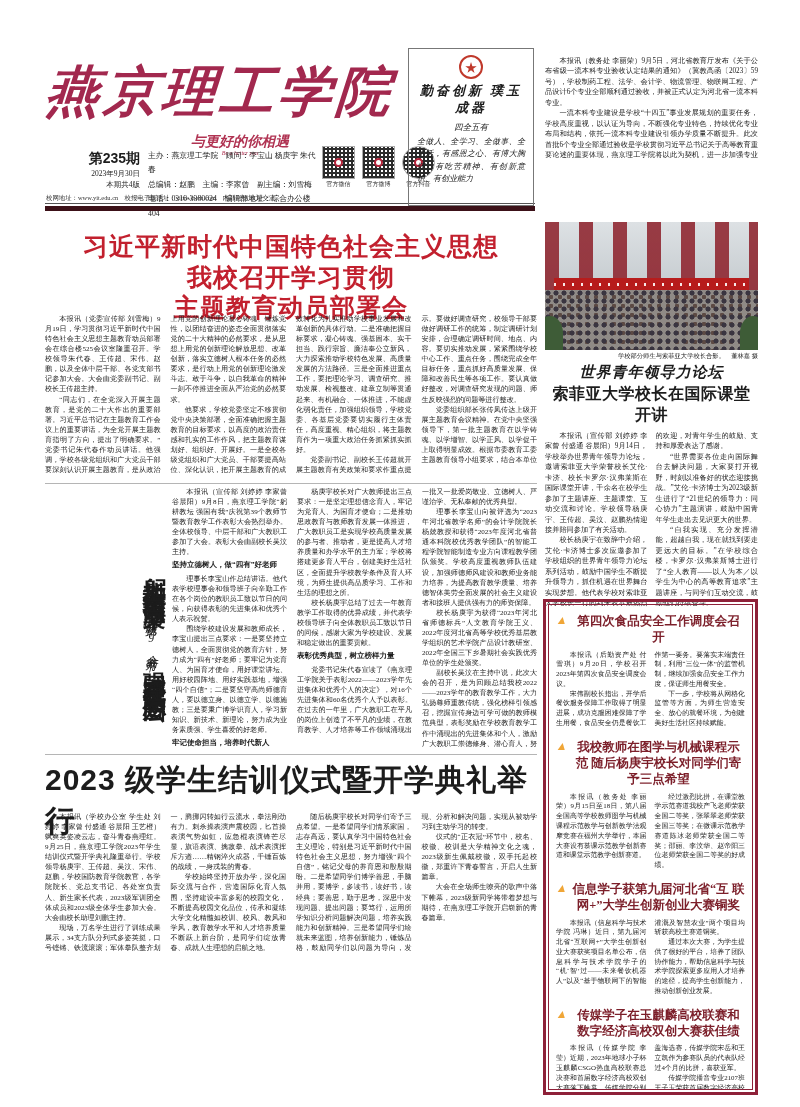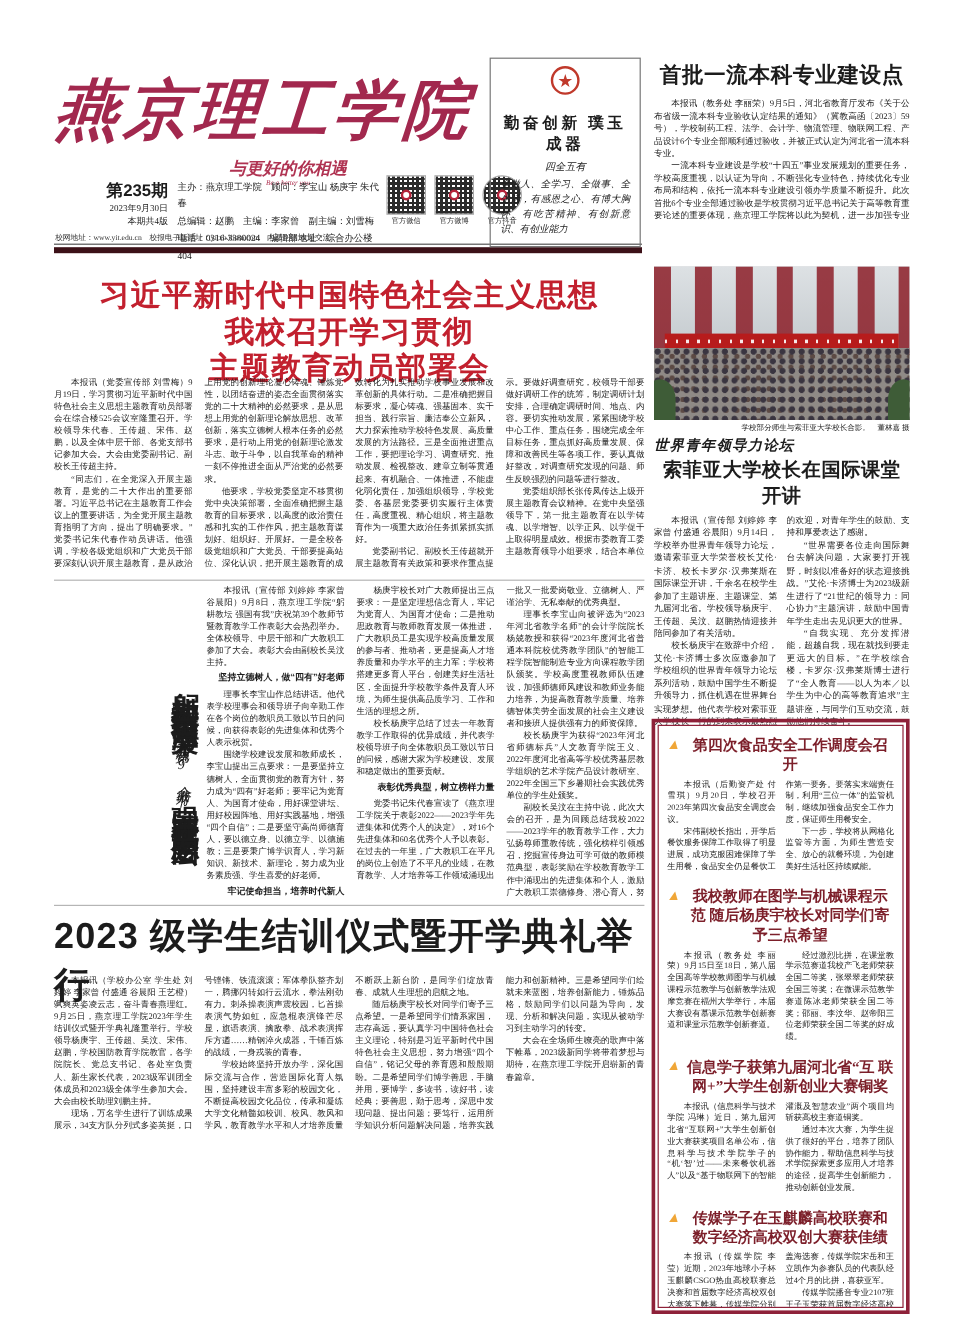--- a/index.html
+++ b/index.html
@@ -29,21 +29,21 @@
   .qr-label{font-size:6px;text-align:center;margin-top:1px;}
   .header-footline{position:absolute;left:46px;top:194px;width:394px;font-size:6.4px;color:#333;white-space:nowrap;}
   .header-rule{position:absolute;left:45px;top:203px;width:490px;border-top:1px solid #555;}
   .header-bar{position:absolute;left:45px;top:206px;width:490px;height:5px;background:#3c1118;}
 
   
   .motto-box{position:absolute;left:408px;top:48px;width:126px;height:158px;border:1px solid #777;
       text-align:center;padding:6px 8px;box-sizing:border-box;}
   .emblem{width:24px;height:24px;border-radius:50%;border:2px solid #c0392b;margin:0 auto;
       color:#c0392b;font-size:13px;line-height:22px;box-sizing:border-box;background:#fff;}
-  .motto{font-size:13px;font-weight:bold;letter-spacing:3px;margin-top:16px;line-height:1.3;}
+  .motto{font-size:13px;font-weight:bold;font-style:italic;letter-spacing:3px;margin-top:4px;line-height:1.3;}
   .motto-sub{font-size:8.5px;font-style:italic;margin-top:5px;}
   .motto-body{font-size:8px;font-style:italic;text-align:justify;line-height:1.55;margin-top:2px;}
 
   
   .art-a{position:absolute;left:545px;top:50px;width:213px;}
   .art-a-title{text-align:center;font-weight:bold;font-size:18px;line-height:1.4;letter-spacing:0.5px;}
   .art-body{font-size:7.2px;line-height:1.45;text-align:justify;}
   .art-a .art-body{margin-top:6px;height:102px;overflow:hidden;}
 
   .photo{position:absolute;left:545px;top:222px;width:213px;height:128px;overflow:hidden;background:#cfd3d6;}
@@ -58,21 +58,21 @@
      background-color:#8f8a86;
      background-image:radial-gradient(circle at 3px 3px,#3a3540 2.3px,rgba(0,0,0,0) 2.8px),
                       radial-gradient(circle at 6px 7px,#5c4a44 2px,rgba(0,0,0,0) 2.5px);
      background-size:8px 8px,9px 9px;}
   .photo-bush-l,.photo-bush-r{position:absolute;bottom:0;width:26px;height:34px;border-radius:50% 50% 0 0;
      background:#3e5c37;}
   .photo-bush-l{left:-8px;} .photo-bush-r{right:-8px;}
   .photo-caption{position:absolute;left:545px;top:352px;width:213px;font-size:6.3px;text-align:right;color:#222;}
 
   .art-sofia{position:absolute;left:545px;top:363px;width:213px;}
-  .kicker{font-size:12px;font-style:italic;font-weight:bold;letter-spacing:1px;}
+  .kicker{text-align:center;font-size:15px;font-style:italic;font-weight:bold;letter-spacing:1px;}
   .art-sofia-title{text-align:center;font-size:16px;font-weight:bold;margin-top:2px;letter-spacing:0.5px;}
   .art-sofia .art-body{margin-top:5px;column-count:2;column-gap:8px;height:188px;overflow:hidden;}
 
   
   .briefs-box{position:absolute;left:543px;top:599px;width:215px;height:496px;
      border:3px solid #8e2139;box-sizing:border-box;}
   .briefs-inner{position:absolute;left:2px;top:2px;right:2px;bottom:2px;border:1px solid #8e2139;
      padding:8px 7px;overflow:hidden;}
   .brief{margin-bottom:11px;}
   .brief-title{display:flex;align-items:flex-start;justify-content:center;gap:4px;
@@ -98,21 +98,21 @@
   .art-teachers-body{position:absolute;left:172px;top:487px;width:365px;height:262px;
      column-count:3;column-gap:10px;font-size:7.1px;line-height:1.42;text-align:justify;overflow:hidden;}
 
   
   .art-ceremony-title{position:absolute;left:45px;top:760px;width:492px;
      font-family:"Liberation Sans",sans-serif;font-weight:bold;font-size:30px;letter-spacing:1px;}
   .art-ceremony-body{position:absolute;left:45px;top:812px;width:492px;height:283px;
      column-count:4;column-gap:10px;font-size:7.1px;line-height:1.42;text-align:justify;overflow:hidden;}
 
   .para{margin:0;text-indent:2em;}
-  .subhead{margin:3px 0;font-size:7.5px;font-weight:bold;text-align:right;text-indent:0;
+  .subhead{margin:3px 0;font-size:7.5px;font-weight:bold;text-align:left;text-indent:0;
      break-inside:avoid;font-family:"Liberation Sans",sans-serif;}
 </style>
 </head>
 <body>
 
 <div class="page">
 
   <div class="masthead-title">燕京理工学院</div>
   <div class="tagline">
     <span>与更好的你相遇</span>
@@ -158,42 +158,41 @@
 
   <div class="motto-box">
     <div class="emblem">★</div>
     <div class="motto">勤奋创新 璞玉成器</div>
     <div class="motto-sub">四全五有</div>
     <div class="motto-body">全做人、全学习、全做事、全生活，有感恩之心、有博大胸怀、有吃苦精神、有创新意识、有创业能力</div>
   </div>
 
   <div class="art-a">
     <div class="art-a-title">
-      <div>首批一流本科专业建设点</div>
     </div>
     <div class="art-body">
         <p class="para">本报讯（教务处 李丽荣）9月5日，河北省教育厅发布《关于公布省级一流本科专业验收认定结果的通知》（冀教高函〔2023〕59号），学校制药工程、法学、会计学、物流管理、物联网工程、产品设计6个专业全部顺利通过验收，并被正式认定为河北省一流本科专业。</p>
         <p class="para">一流本科专业建设是学校“十四五”事业发展规划的重要任务，学校高度重视，以认证为导向，不断强化专业特色，持续优化专业布局和结构，依托一流本科专业建设引领办学质量不断提升。此次首批6个专业全部通过验收是学校贯彻习近平总书记关于高等教育重要论述的重要体现，燕京理工学院将以此为契机，进一步加强专业内涵建设，以一流本科专业建设为引领，发挥专业示范和带动作用，持续推进学校教育教学高质量发展，全面提高应用型人才培养质量。</p>
       </div>
   </div>
 
   <div class="photo">
     <div class="photo-building"></div>
     <div class="photo-banner"></div>
     <div class="photo-crowd"></div>
     <div class="photo-bush-l"></div>
     <div class="photo-bush-r"></div>
   </div>
   <div class="photo-caption">学校部分师生与索菲亚大学校长合影。　董林嘉 摄</div>
 
   <div class="art-sofia">
     <div class="kicker">世界青年领导力论坛</div>
     <div class="art-sofia-title">索菲亚大学校长在国际课堂开讲</div>
     <div class="art-body">
-        <p class="para">本报讯（宣传部 刘婷婷 李家曾 付盛通 谷晨阳）9月14日，学校举办世界青年领导力论坛，邀请索菲亚大学荣誉校长艾伦·卡济、校长卡罗尔·汉弗莱斯在国际课堂开讲，千余名在校学生参加了主题讲座、主题课堂、第九届河北省。学校领导杨庚宇、王传超、吴汶、赵鹏热情迎接并陪同参加了有关活动。</p>
+        <p class="para">本报讯（宣传部 刘婷婷 李家曾 付盛通 谷晨阳）9月14日，学校举办世界青年领导力论坛，邀请索菲亚大学荣誉校长艾伦·卡济、校长卡罗尔·汉弗莱斯在国际课堂开讲，千余名在校学生参加了主题讲座、主题课堂、互动交流和讨论。学校领导杨庚宇、王传超、吴汶、赵鹏热情迎接并陪同参加了有关活动。</p>
         <p class="para">校长杨庚宇在致辞中介绍，艾伦·卡济博士多次应邀参加了学校组织的世界青年领导力论坛系列活动，鼓励中国学生不断提升领导力，抓住机遇在世界舞台实现梦想。他代表学校对索菲亚大学校长一行的到来表示最热烈的欢迎，对青年学生的鼓励、支持和厚爱表达了感谢。</p>
         <p class="para">“世界需要各位走向国际舞台去解决问题，大家要打开视野，时刻以准备好的状态迎接挑战。”艾伦·卡济博士为2023级新生进行了“21世纪的领导力：同心协力”主题演讲，鼓励中国青年学生走出去见识更大的世界。</p>
         <p class="para">“自我实现、充分发挥潜能，超越自我，现在就找到要走更远大的目标。”在学校综合楼，卡罗尔·汉弗莱斯博士进行了“全人教育——以人为本／以学生为中心的高等教育追求”主题讲座，与同学们互动交流，鼓励他们持续奋斗。</p>
       </div>
   </div>
 
   <div class="briefs-box">
     <div class="briefs-inner">
 
       <div class="brief">
@@ -281,16 +280,17 @@
     </div>
 
   <div class="divider" style="top:754px"></div>
 
   <div class="art-ceremony-title">2023 级学生结训仪式暨开学典礼举行</div>
   <div class="art-ceremony-body">
       <p class="para">本报讯（学校办公室 学生处 刘婷婷 李家曾 付盛通 谷晨阳 王艺橙）飒爽英姿凌云志，奋斗青春燕理红。9月25日，燕京理工学院2023年学生结训仪式暨开学典礼隆重举行。学校领导杨庚宇、王传超、吴汶、宋伟、赵鹏，学校国防教育学院教官，各学院院长、党总支书记、各处室负责人、新生家长代表，2023级军训团全体成员和2023级全体学生参加大会。大会由校长助理刘鹏主持。</p>
       <p class="para">现场，万名学生进行了训练成果展示，34支方队分列式多姿英挺，口号铿锵、铁流滚滚；军体拳队整齐划一，腾挪闪转如行云流水，拳法刚劲有力。刺杀操表演声震校园，匕首操表演气势如虹，应急棍表演锋芒尽显，旗语表演、擒敌拳、战术表演挥斥方遒……精钢淬火成器，千锤百炼的战绩，一身戎装的青春。</p>
       <p class="para">学校始终坚持开放办学，深化国际交流与合作，营造国际化育人氛围，坚持建设丰富多彩的校园文化，不断提高校园文化品位，传承和凝练大学文化精髓如校训、校风、教风和学风，教育教学水平和人才培养质量不断跃上新台阶，是同学们绽放青春、成就人生理想的启航之地。</p>
       <p class="para">随后杨庚宇校长对同学们寄予三点希望。一是希望同学们情系家国，志存高远，要认真学习中国特色社会主义理论，特别是习近平新时代中国特色社会主义思想，努力增强“四个自信”，铭记父母的养育恩和殷殷期盼。二是希望同学们博学善思，手脑并用，要博学，多读书，读好书，读经典；要善思，勤于思考，深思中发现问题、提出问题；要笃行，运用所学知识分析问题解决问题，培养实践能力和创新精神。三是希望同学们绘就未来蓝图，培养创新能力，锤炼品格，鼓励同学们以问题为导向，发现、分析和解决问题，实现从被动学习到主动学习的转变。</p>
+      <p class="para">仪式的“正衣冠”环节中，校名、校徽、校训是大学精神文化之魂，2023级新生佩戴校徽，双手托起校徽，郑重许下青春誓言，开启人生新篇章。</p>
       <p class="para">大会在全场师生嘹亮的歌声中落下帷幕，2023级新同学将带着梦想与期待，在燕京理工学院开启崭新的青春篇章。</p>
     </div>
 
 </div>
 
 </body></html>

